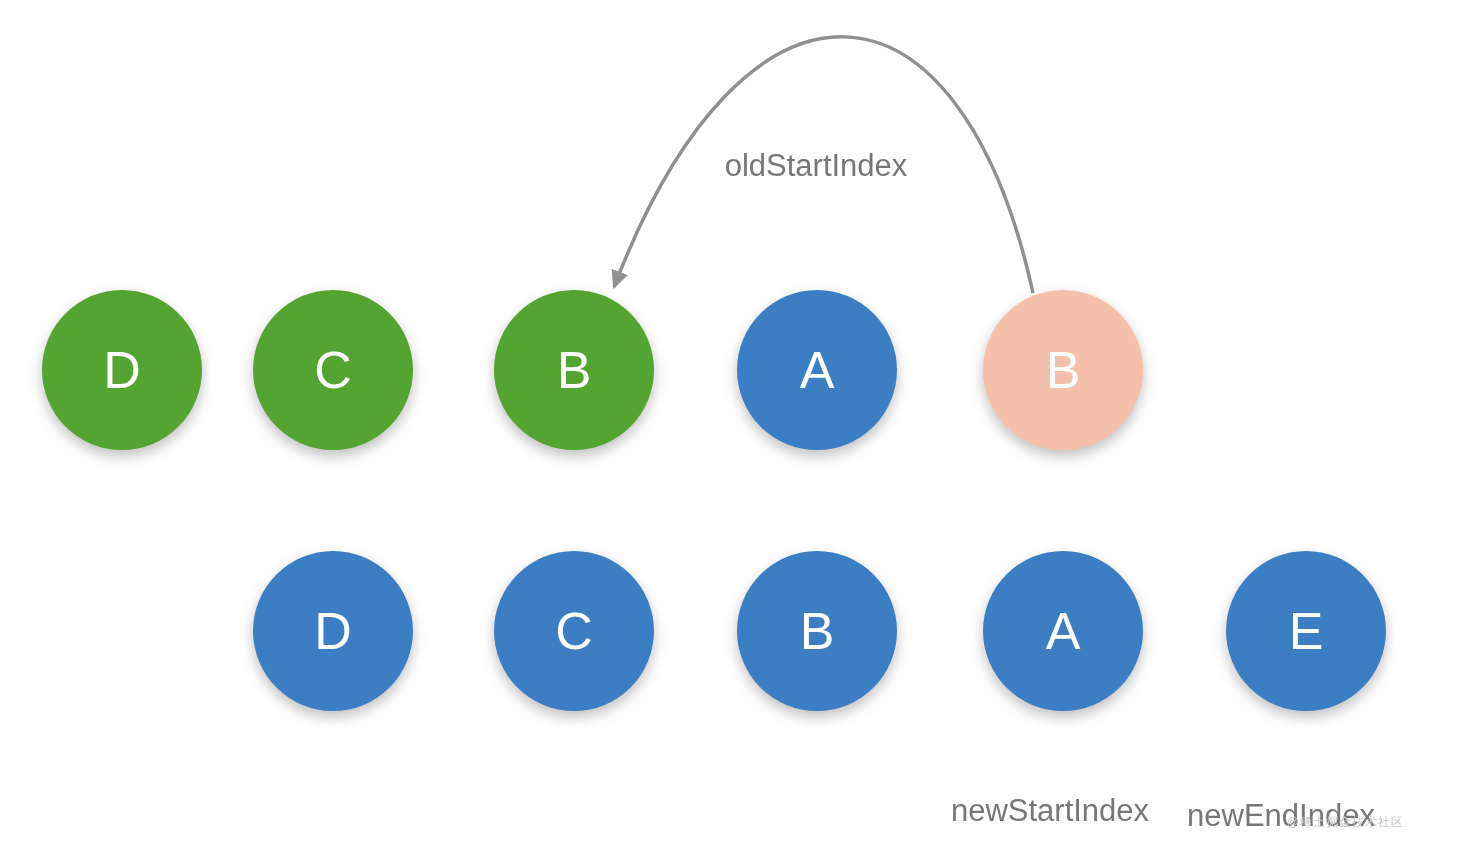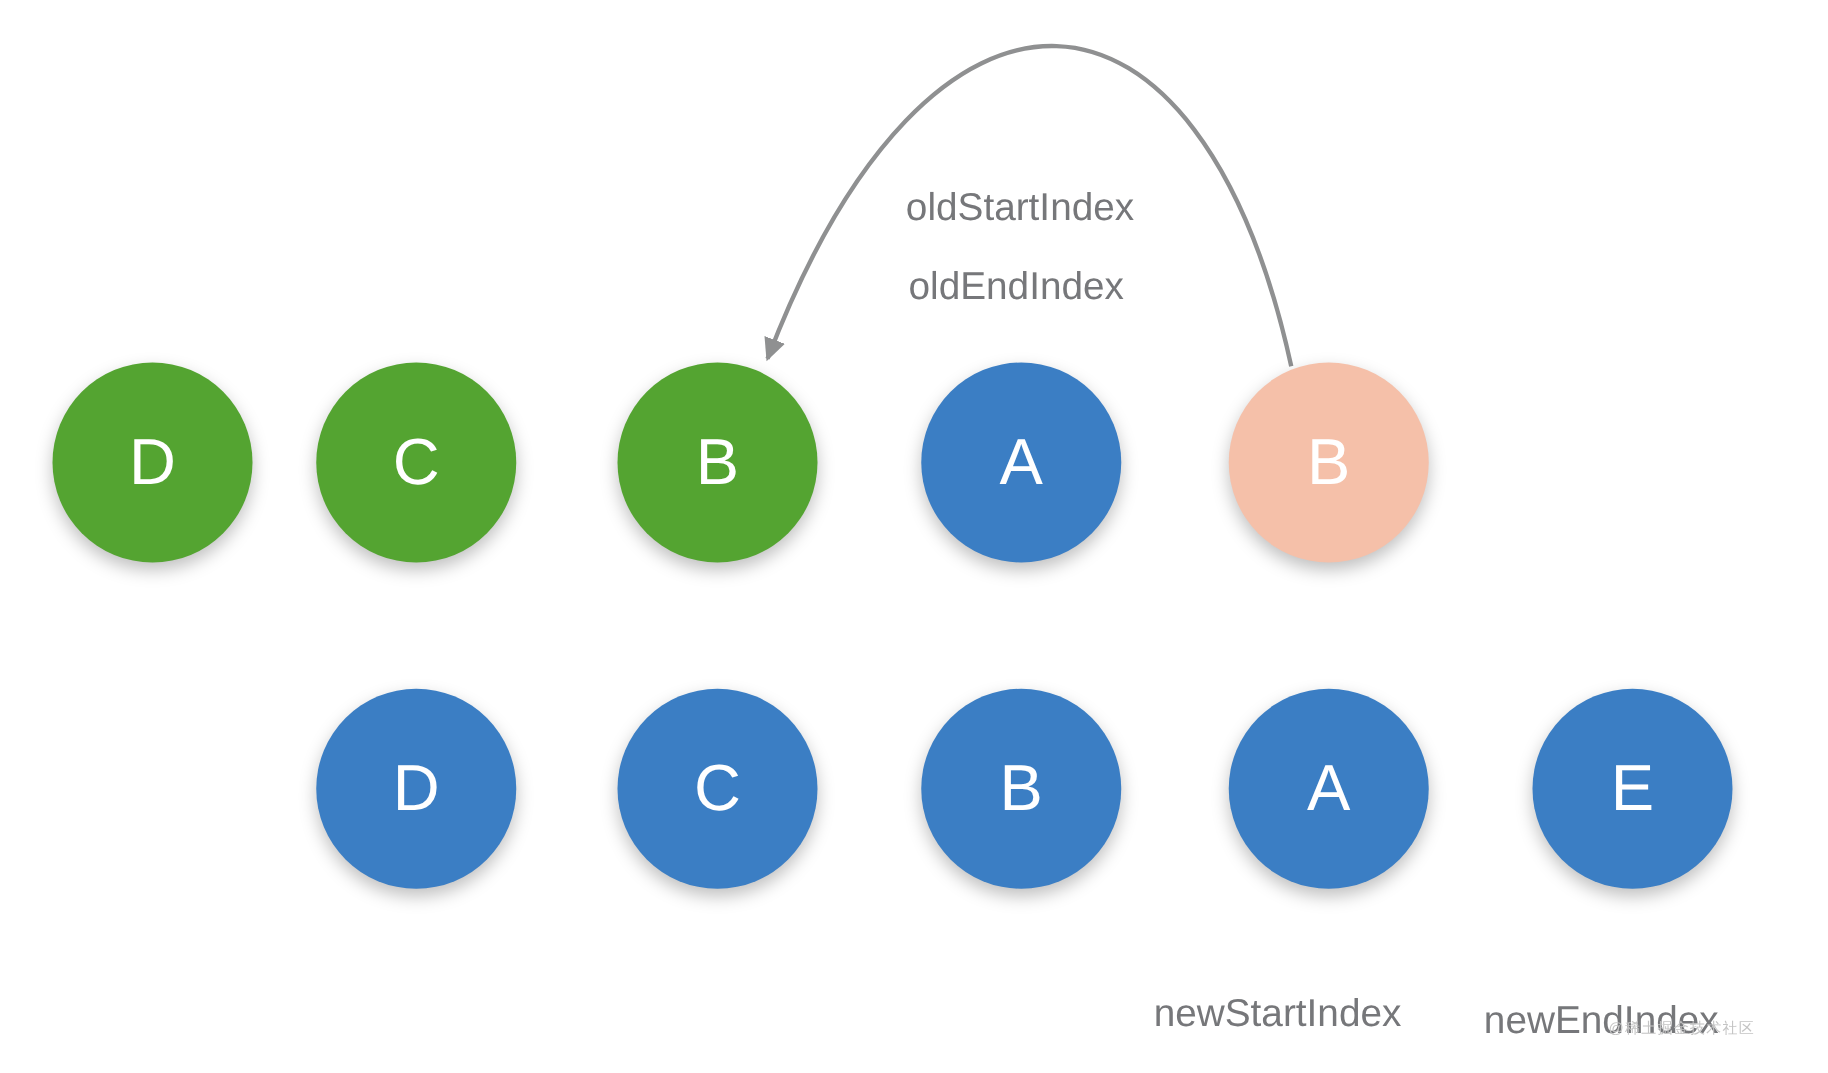--- a/index.html
+++ b/index.html
@@ -75,21 +75,20 @@
     <defs>
       <marker id="arrowhead" markerWidth="6" markerHeight="6" refX="4.6" refY="2.5" orient="auto" markerUnits="strokeWidth">
         <path class="arrowhead-shape" d="M0,0 L5.2,2.5 L0,5 Z"></path>
       </marker>
     </defs>
     <path class="arrow-path" d="M 1033 293 C 960 -40, 745 -55, 614 287" marker-end="url(#arrowhead)"></path>
   </svg>
 
   <div class="idx-label" style="left:816px; top:166px;">oldStartIndex</div>
 
-  <div class="idx-label" style="left:813px; top:229px;">oldEndIndex</div>
 
   <div class="row">
       <div class="node green" style="left: 42px; top: 290px;">
         <span>D</span>
       </div>
       <div class="node green" style="left: 253px; top: 290px;">
         <span>C</span>
       </div>
       <div class="node green" style="left: 494px; top: 290px;">
         <span>B</span>
@@ -113,18 +112,18 @@
         <span>B</span>
       </div>
       <div class="node blue" style="left: 983px; top: 551px;">
         <span>A</span>
       </div>
       <div class="node blue" style="left: 1226px; top: 551px;">
         <span>E</span>
       </div>
     </div>
 
-  <div class="idx-label" style="left:1022px; top:811px;">newStartIndex</div>
+  <div class="idx-label" style="left:1050px; top:811px;">newStartIndex</div>
 
   <div class="idx-label" style="left:1281px; top:816px;">newEndIndex</div>
 
   <div class="watermark">@稀土掘金技术社区</div>
 </div>
 
 </body></html>

